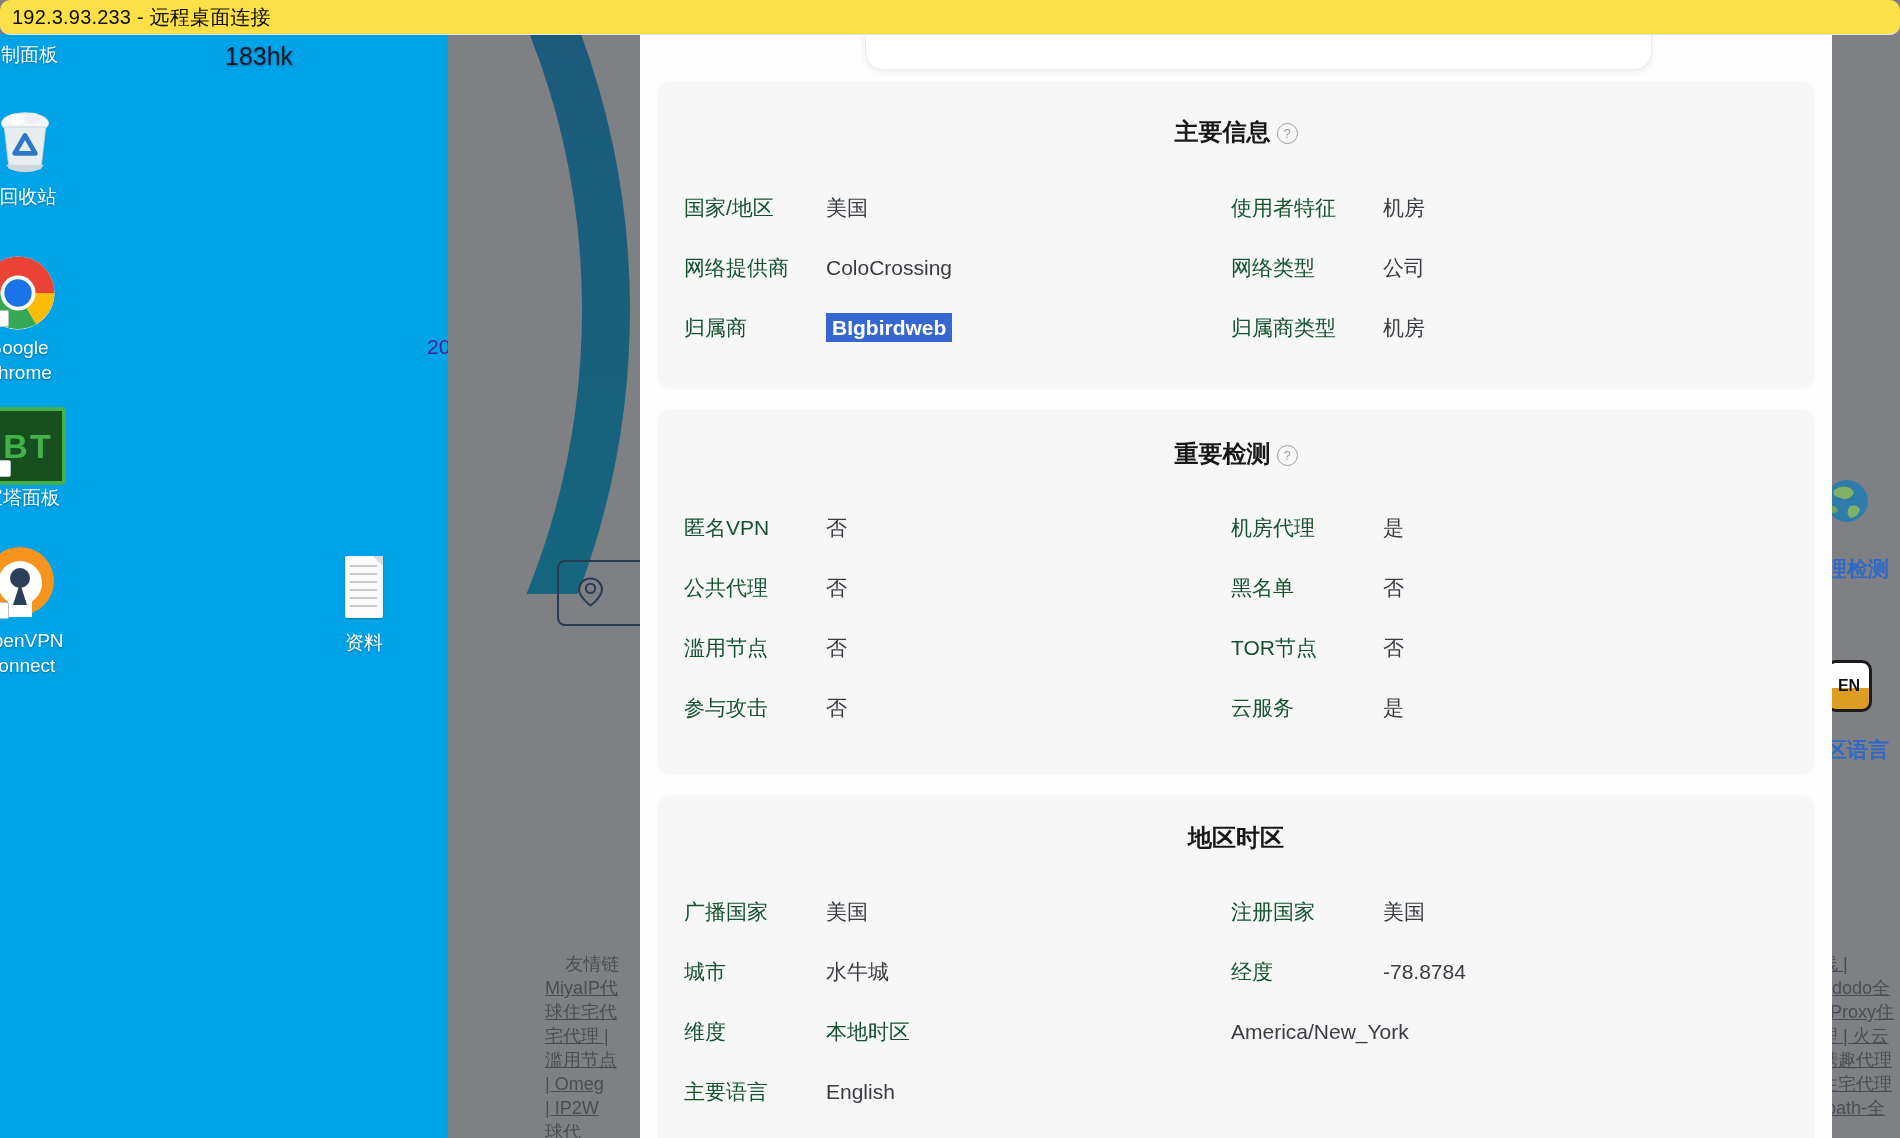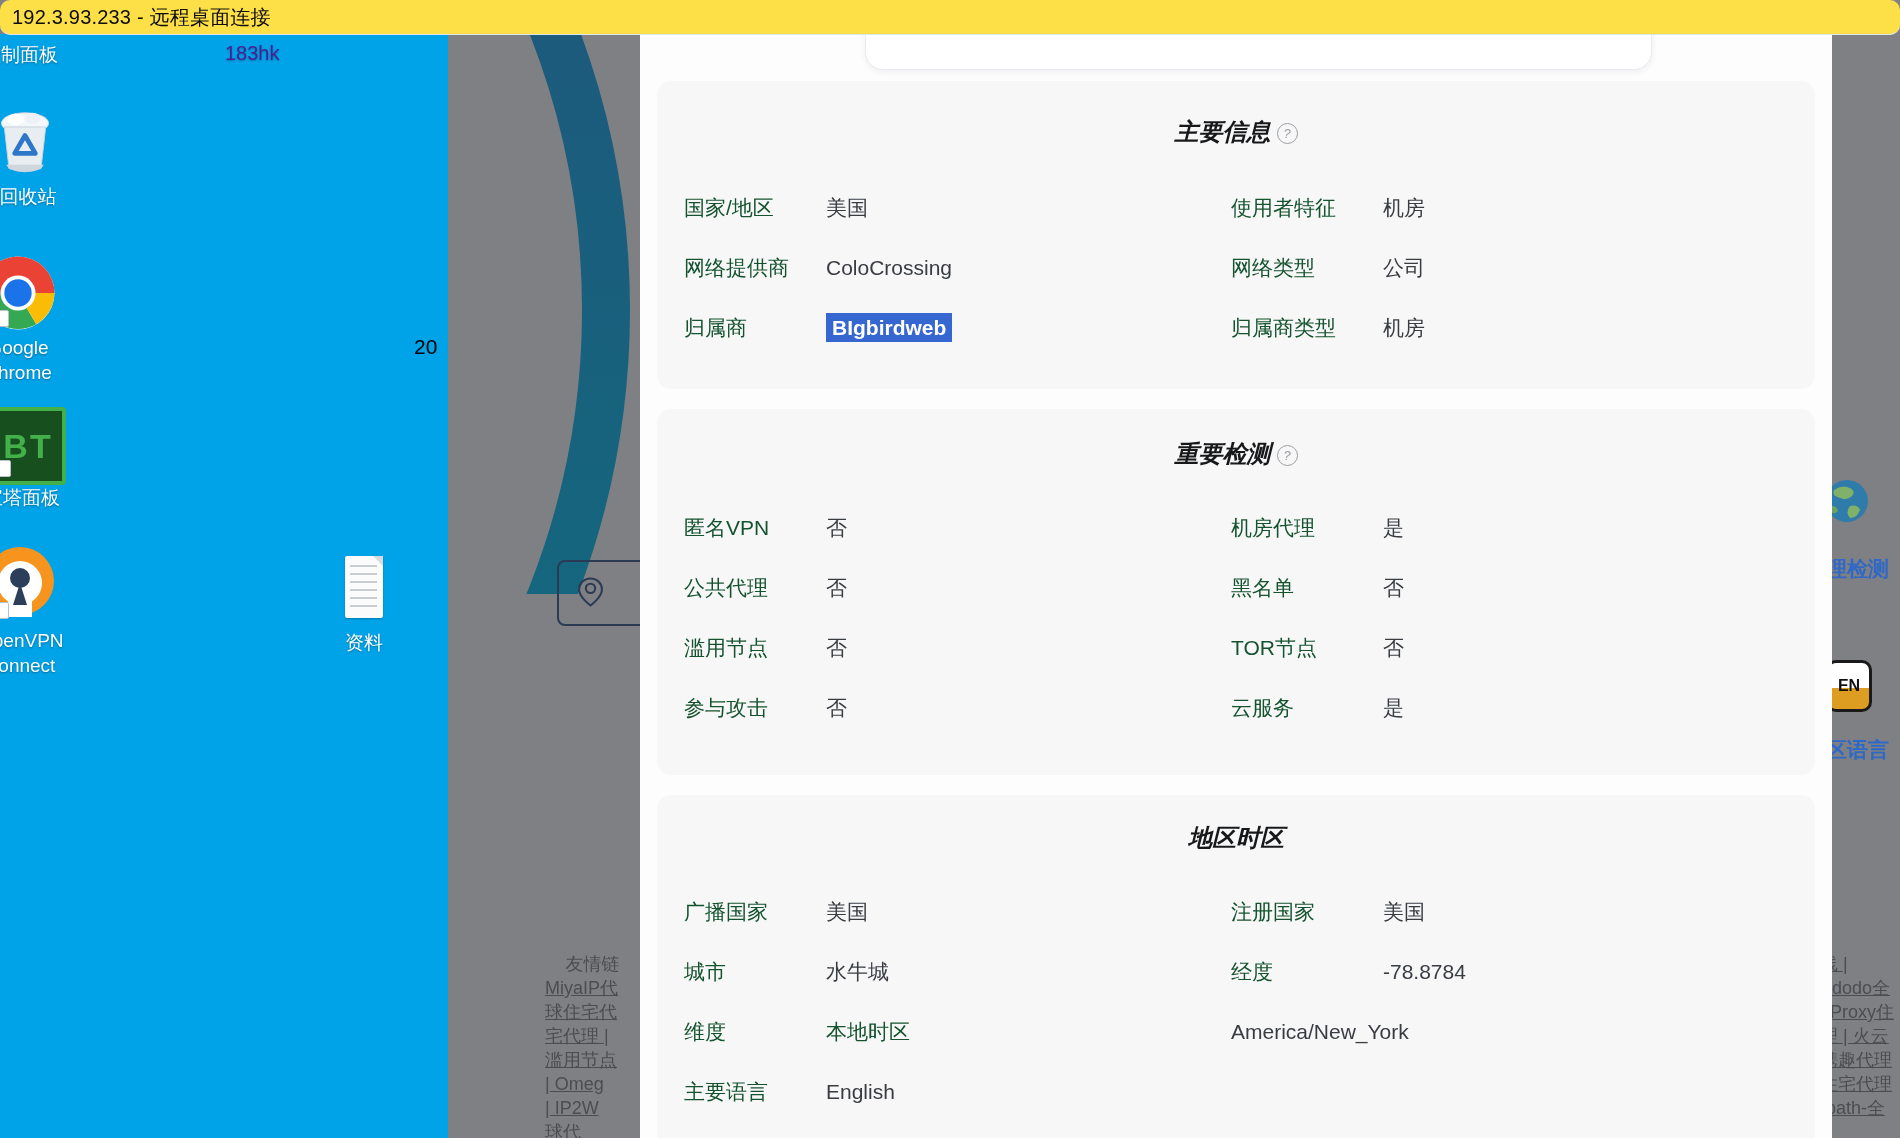--- a/index.html
+++ b/index.html
@@ -7,22 +7,22 @@
   #screen{position:relative;width:1900px;height:1138px;overflow:hidden;background:#7f8083;}
 
   
   .titlebar{position:absolute;left:0;top:0;width:1900px;height:34px;background:#fde047;z-index:10;
     display:flex;align-items:center;border-bottom:1px solid #dfe5ee;border-radius:10px;}
   .titlebar .ttl{font-size:20px;color:#0d0d0d;padding-left:12px;letter-spacing:.2px;}
 
   
   .desktop{position:absolute;left:0;top:34px;width:448px;height:1104px;background:#00a2e8;overflow:hidden;}
   .dlabel{position:absolute;color:#fff;font-size:19px;text-align:center;text-shadow:0 1px 2px rgba(0,0,0,.35);white-space:nowrap;}
-  .hktext{position:absolute;left:225px;top:8px;color:#4c1d95;font-size:20px;text-shadow:0 1px 2px rgba(0,0,0,.3);}
-  .num20{position:absolute;left:414px;top:301px;color:#000000;font-size:21px;}
+  .hktext{position:absolute;left:225px;top:8px;color:#0f172a;font-size:25px;text-shadow:0 1px 2px rgba(0,0,0,.3);}
+  .num20{position:absolute;left:427px;top:301px;color:#4c1d95;font-size:21px;}
   .shortcut-box{position:absolute;width:15px;height:15px;background:#fff;border:1px solid #b9c2cc;border-radius:2px;}
 
   .bt-icon{position:absolute;left:-10px;top:373px;width:68px;height:70px;background:#174f1f;border:4px solid #43b049;border-radius:4px;
     display:flex;align-items:center;justify-content:center;color:#43b049;font-weight:800;font-size:34px;letter-spacing:2px;}
   .doc-icon{position:absolute;left:345px;top:522px;width:38px;height:62px;background:#fbfbfc;border-radius:2px;box-shadow:0 1px 2px rgba(0,0,0,.25);}
   .doc-icon::before{content:"";position:absolute;left:5px;top:9px;right:6px;bottom:8px;
     background:repeating-linear-gradient(#c9ccd1 0 2px,transparent 2px 8px);}
   .doc-icon::after{content:"";position:absolute;right:0;top:0;border-style:solid;border-width:0 10px 10px 0;border-color:transparent #d7dadf transparent transparent;}
 
   
@@ -30,21 +30,21 @@
   .arc-svg{position:absolute;left:0;top:0;z-index:1;}
   .white-col{position:absolute;left:192px;top:0;width:1192px;height:1104px;background:#fdfdfe;z-index:2;}
 
   .searchbox{position:absolute;left:417px;top:-16px;width:785px;height:50px;background:#fff;border:1px solid #eaebee;
     border-radius:18px;box-shadow:0 2px 6px rgba(40,40,60,.07);z-index:3;}
   .frag-pill{position:absolute;left:23px;top:-4px;width:78px;height:16px;background:#e8e9ec;border-radius:8px;}
   .frag-text{position:absolute;left:213px;top:-2px;width:390px;height:9px;opacity:.5;
     background:repeating-linear-gradient(90deg,#8e9094 0 4px,transparent 4px 9px,#8e9094 9px 11px,transparent 11px 19px);}
 
   .card{position:absolute;left:209px;width:1158px;background:#f7f7f8;border-radius:14px;z-index:3;}
-  .card h3{margin:0;text-align:center;font-size:24px;font-weight:700;color:#17181a;line-height:33px;font-style:italic;}
+  .card h3{margin:0;text-align:center;font-size:24px;font-weight:700;color:#17181a;line-height:33px;}
   .qmark{display:inline-flex;width:19px;height:19px;border:1.5px solid #9b9ea3;border-radius:50%;color:#9b9ea3;
     font-size:13px;font-weight:400;align-items:center;justify-content:center;margin-left:6px;vertical-align:2px;}
   .rows{display:block;}
   .row{display:grid;grid-template-columns:142px 405px 152px 1fr;align-items:center;height:60px;padding-left:27px;font-size:21px;}
   .lbl{color:#14532d;}
   .val{color:#393c41;}
   .sel{background:#3666d0;color:#fff;padding:3px 6px;font-weight:600;}
 
   .pinbox{position:absolute;left:109px;top:526px;width:100px;height:62px;border:2px solid #2b3a55;border-radius:8px;z-index:1;}
   .pinbox svg{position:absolute;left:18px;top:14px;}

